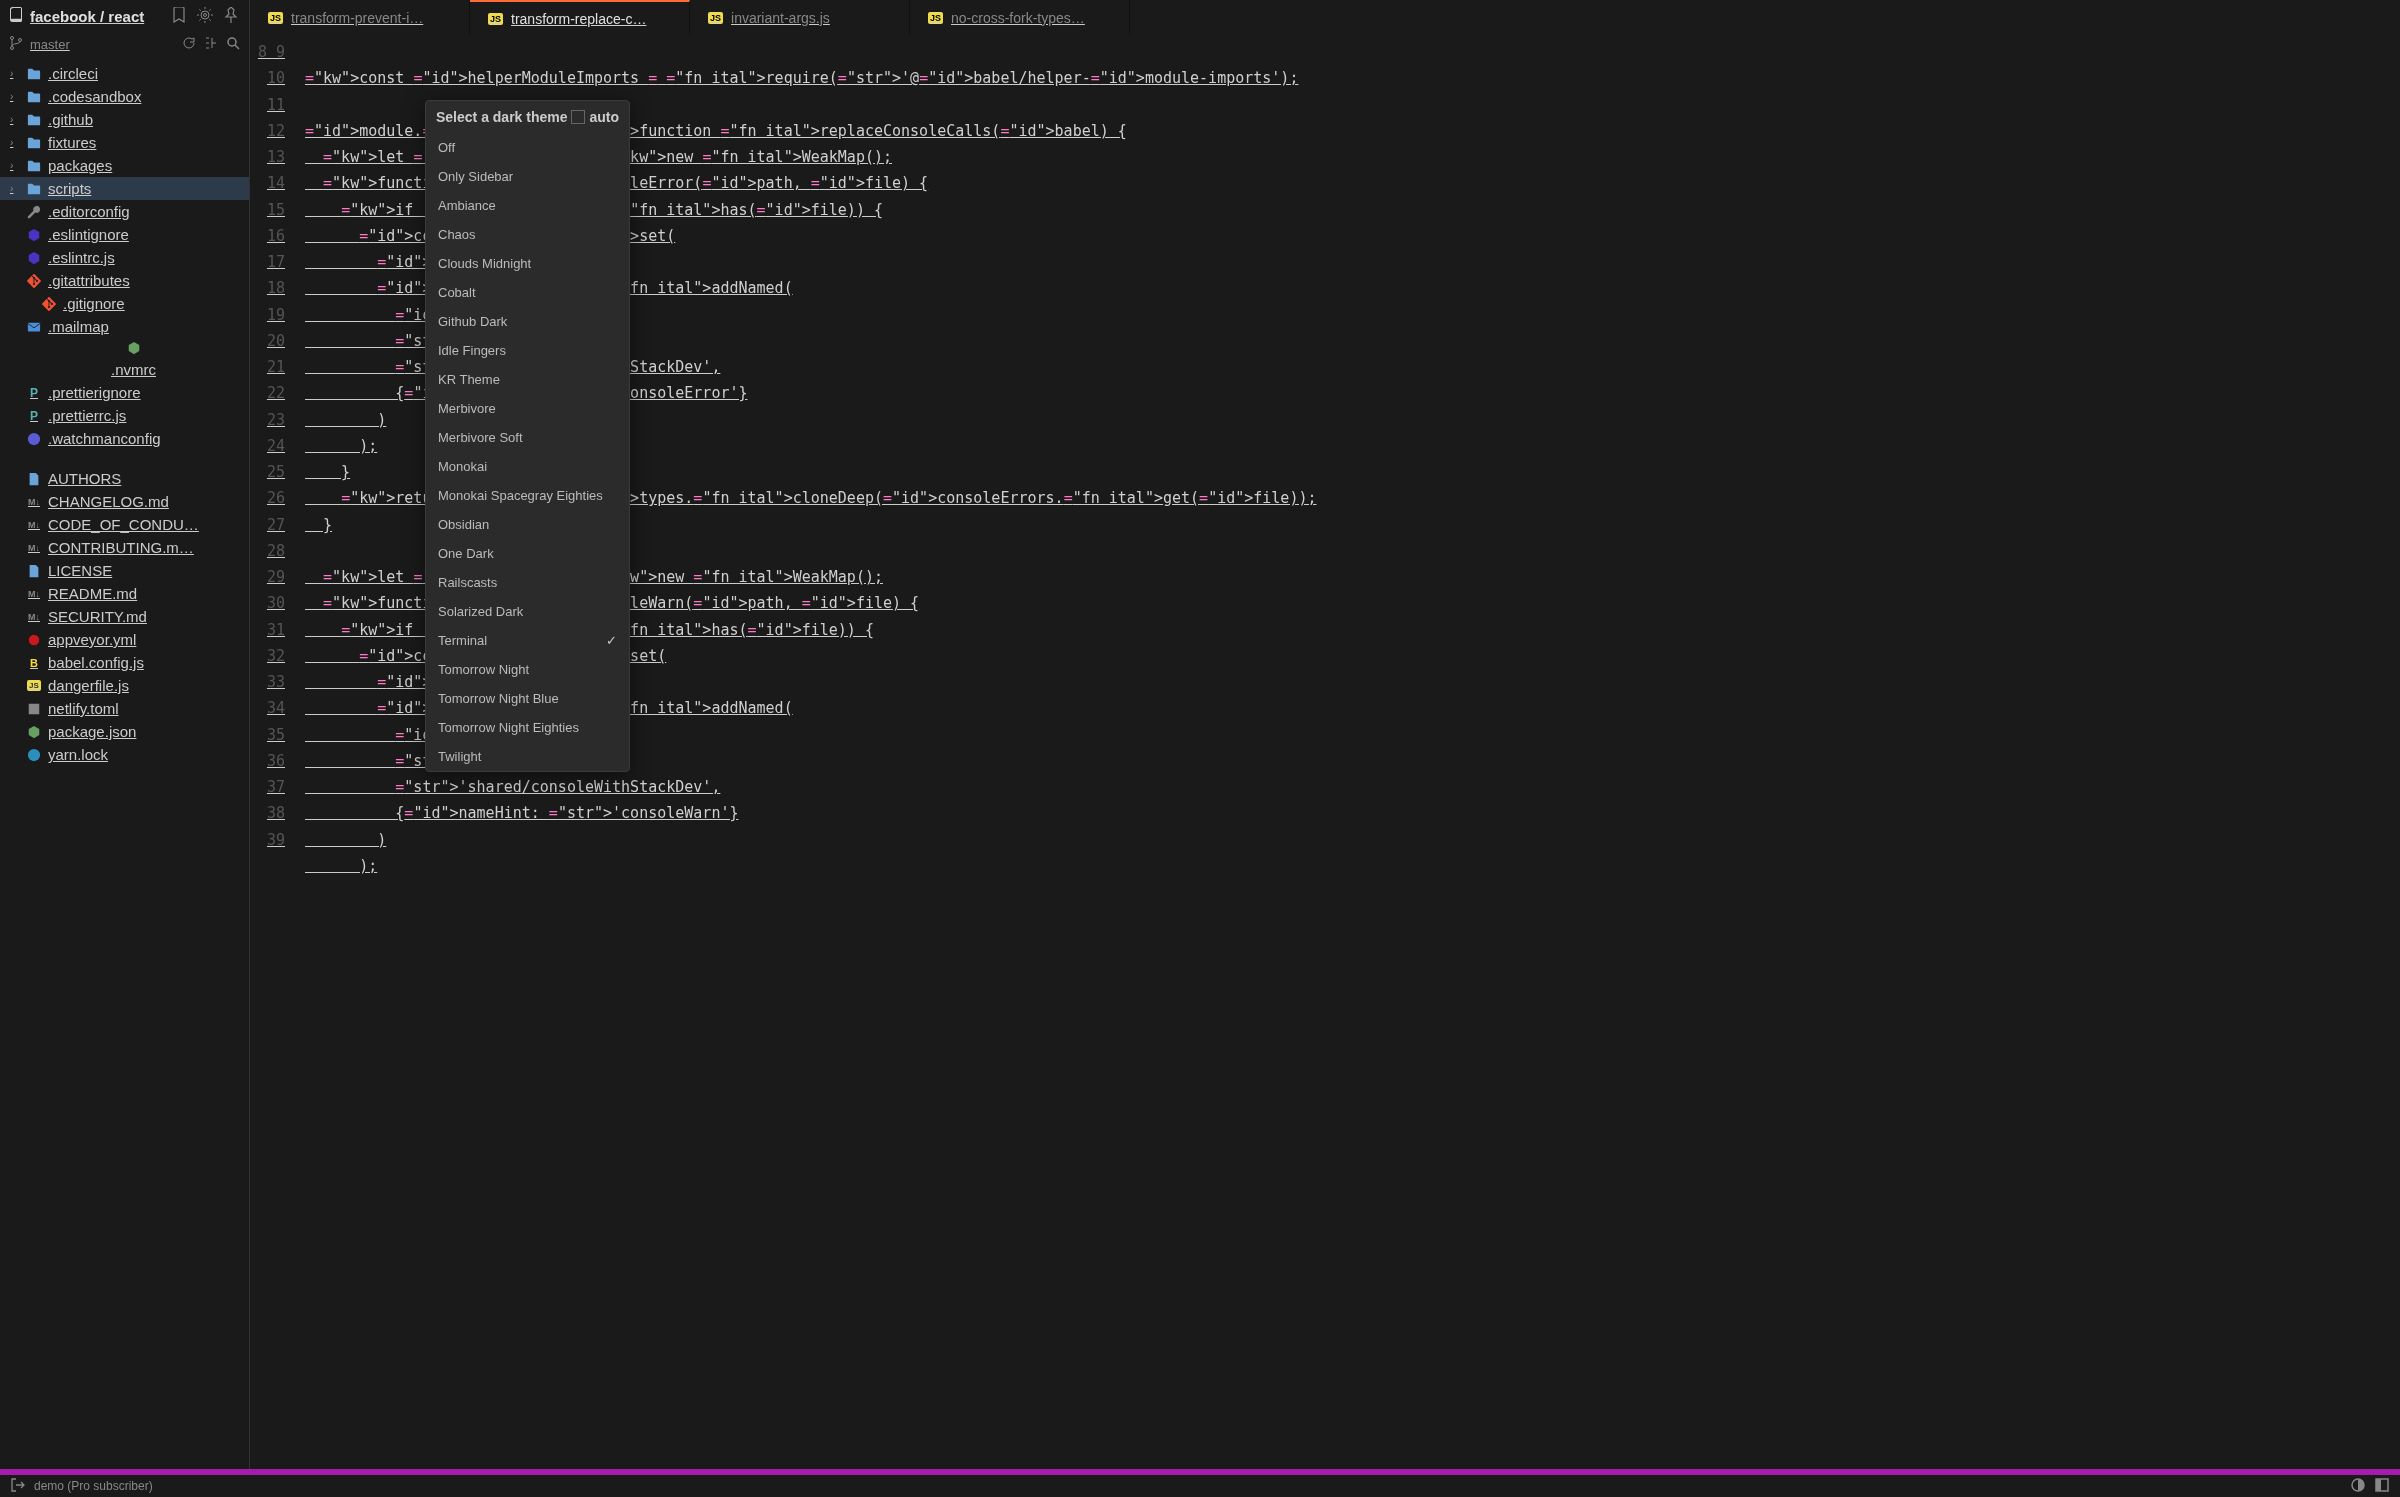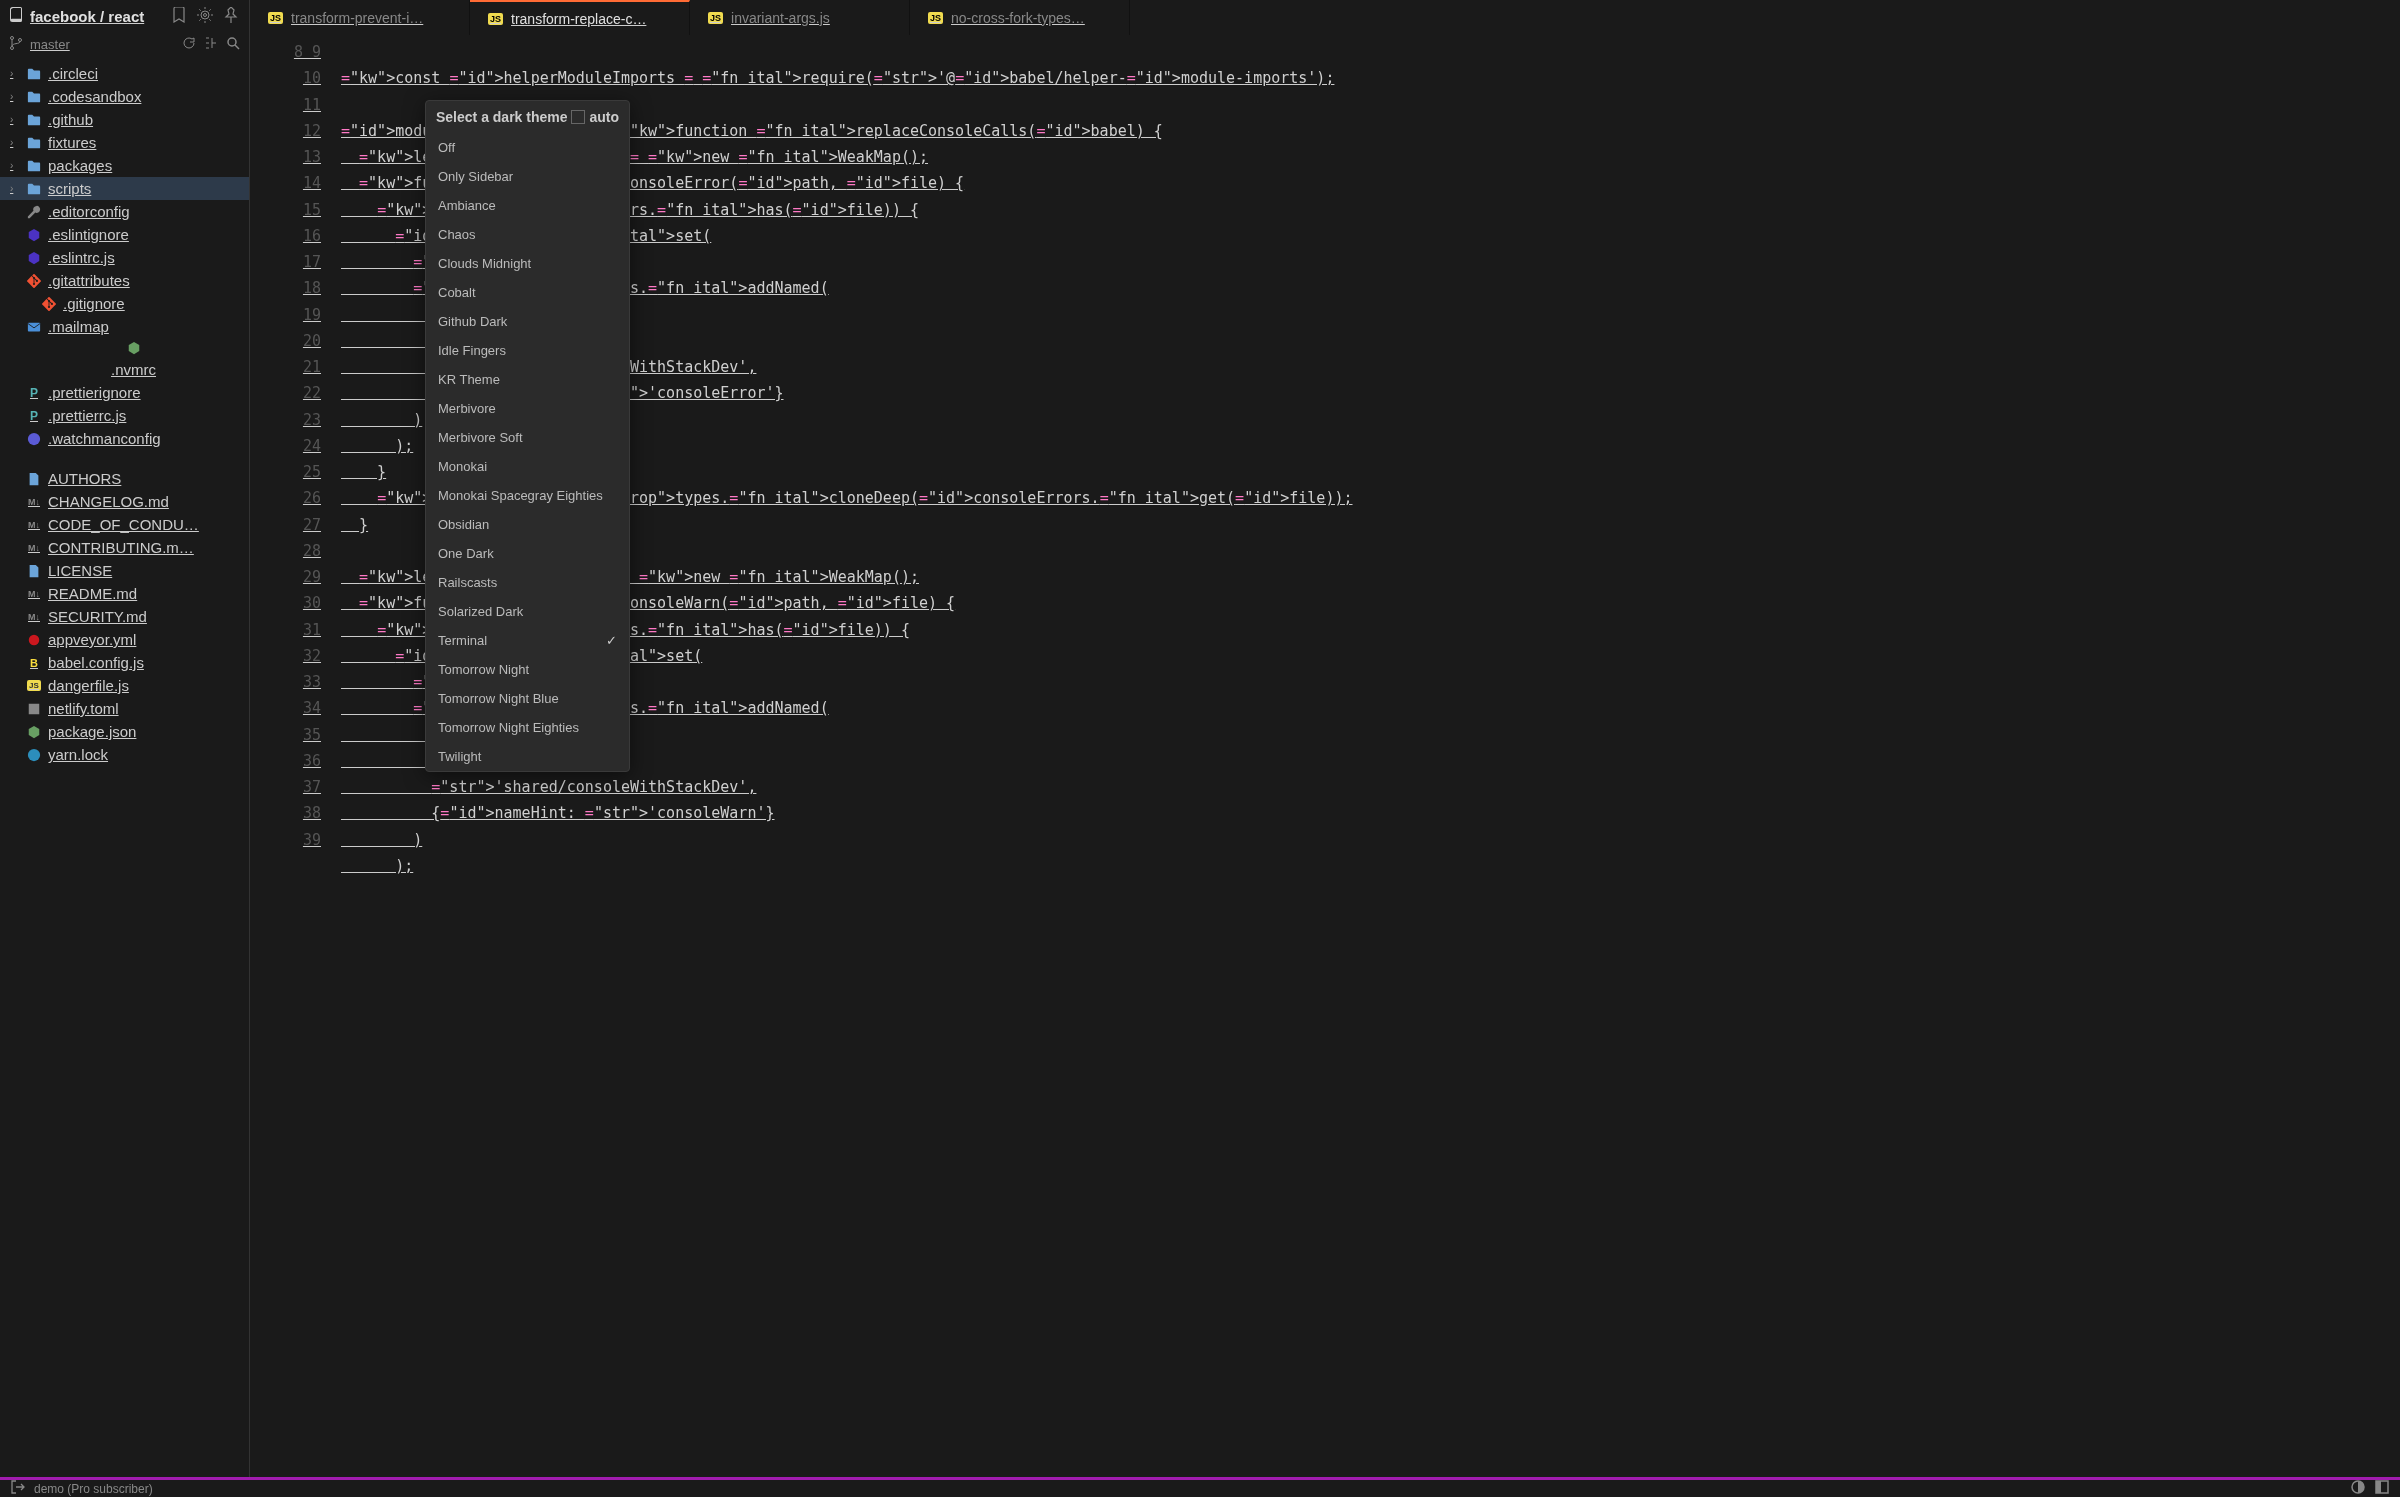--- a/index.html
+++ b/index.html
@@ -101,21 +101,20 @@
   font-size: 15px;
   line-height: 1.75;
 }
 .gutter {
   width: 55px;
   text-align: right;
   padding-right: 20px;
   color: #555;
   user-select: none;
   padding-top: 4px;
-  margin-left: 36px;
 }
 .code {
   flex: 1;
   white-space: pre;
   color: #d0d0d0;
   padding-top: 4px;
 }  
 .op { color: #ff79c6; }
 
 
@@ -152,26 +151,26 @@
   font-size: 13px;
   color: #bbb;
   cursor: pointer;
 }
 .theme-item .check { margin-left: auto; color: #ccc; }
 .theme-popup::-webkit-scrollbar, .theme-list::-webkit-scrollbar { width: 6px; }
 .theme-list::-webkit-scrollbar-thumb { background: #555; border-radius: 3px; }
 
 
 .status-bar {
-  height: 20px;
+  height: 28px;
   display: flex;
   align-items: center;
   padding: 0 10px;
   background: #1a1a1a;
-  border-top: 3px solid #a21caf;
+  border-top: 6px solid #a21caf;
   color: #888;
   font-size: 12px;
   gap: 8px;
 }
 .status-bar .spacer { flex: 1; }
 .status-bar .icon-btn { color: #888; cursor: pointer; }
 
 .ico { width: 16px; height: 16px; fill: currentColor; }
 .folder-icon { color: #6ba4d9; }
 .js-badge { background: #f0db4f; color: #323330; font-size:8px; font-weight:900; padding:1px 2px; border-radius:2px; }

